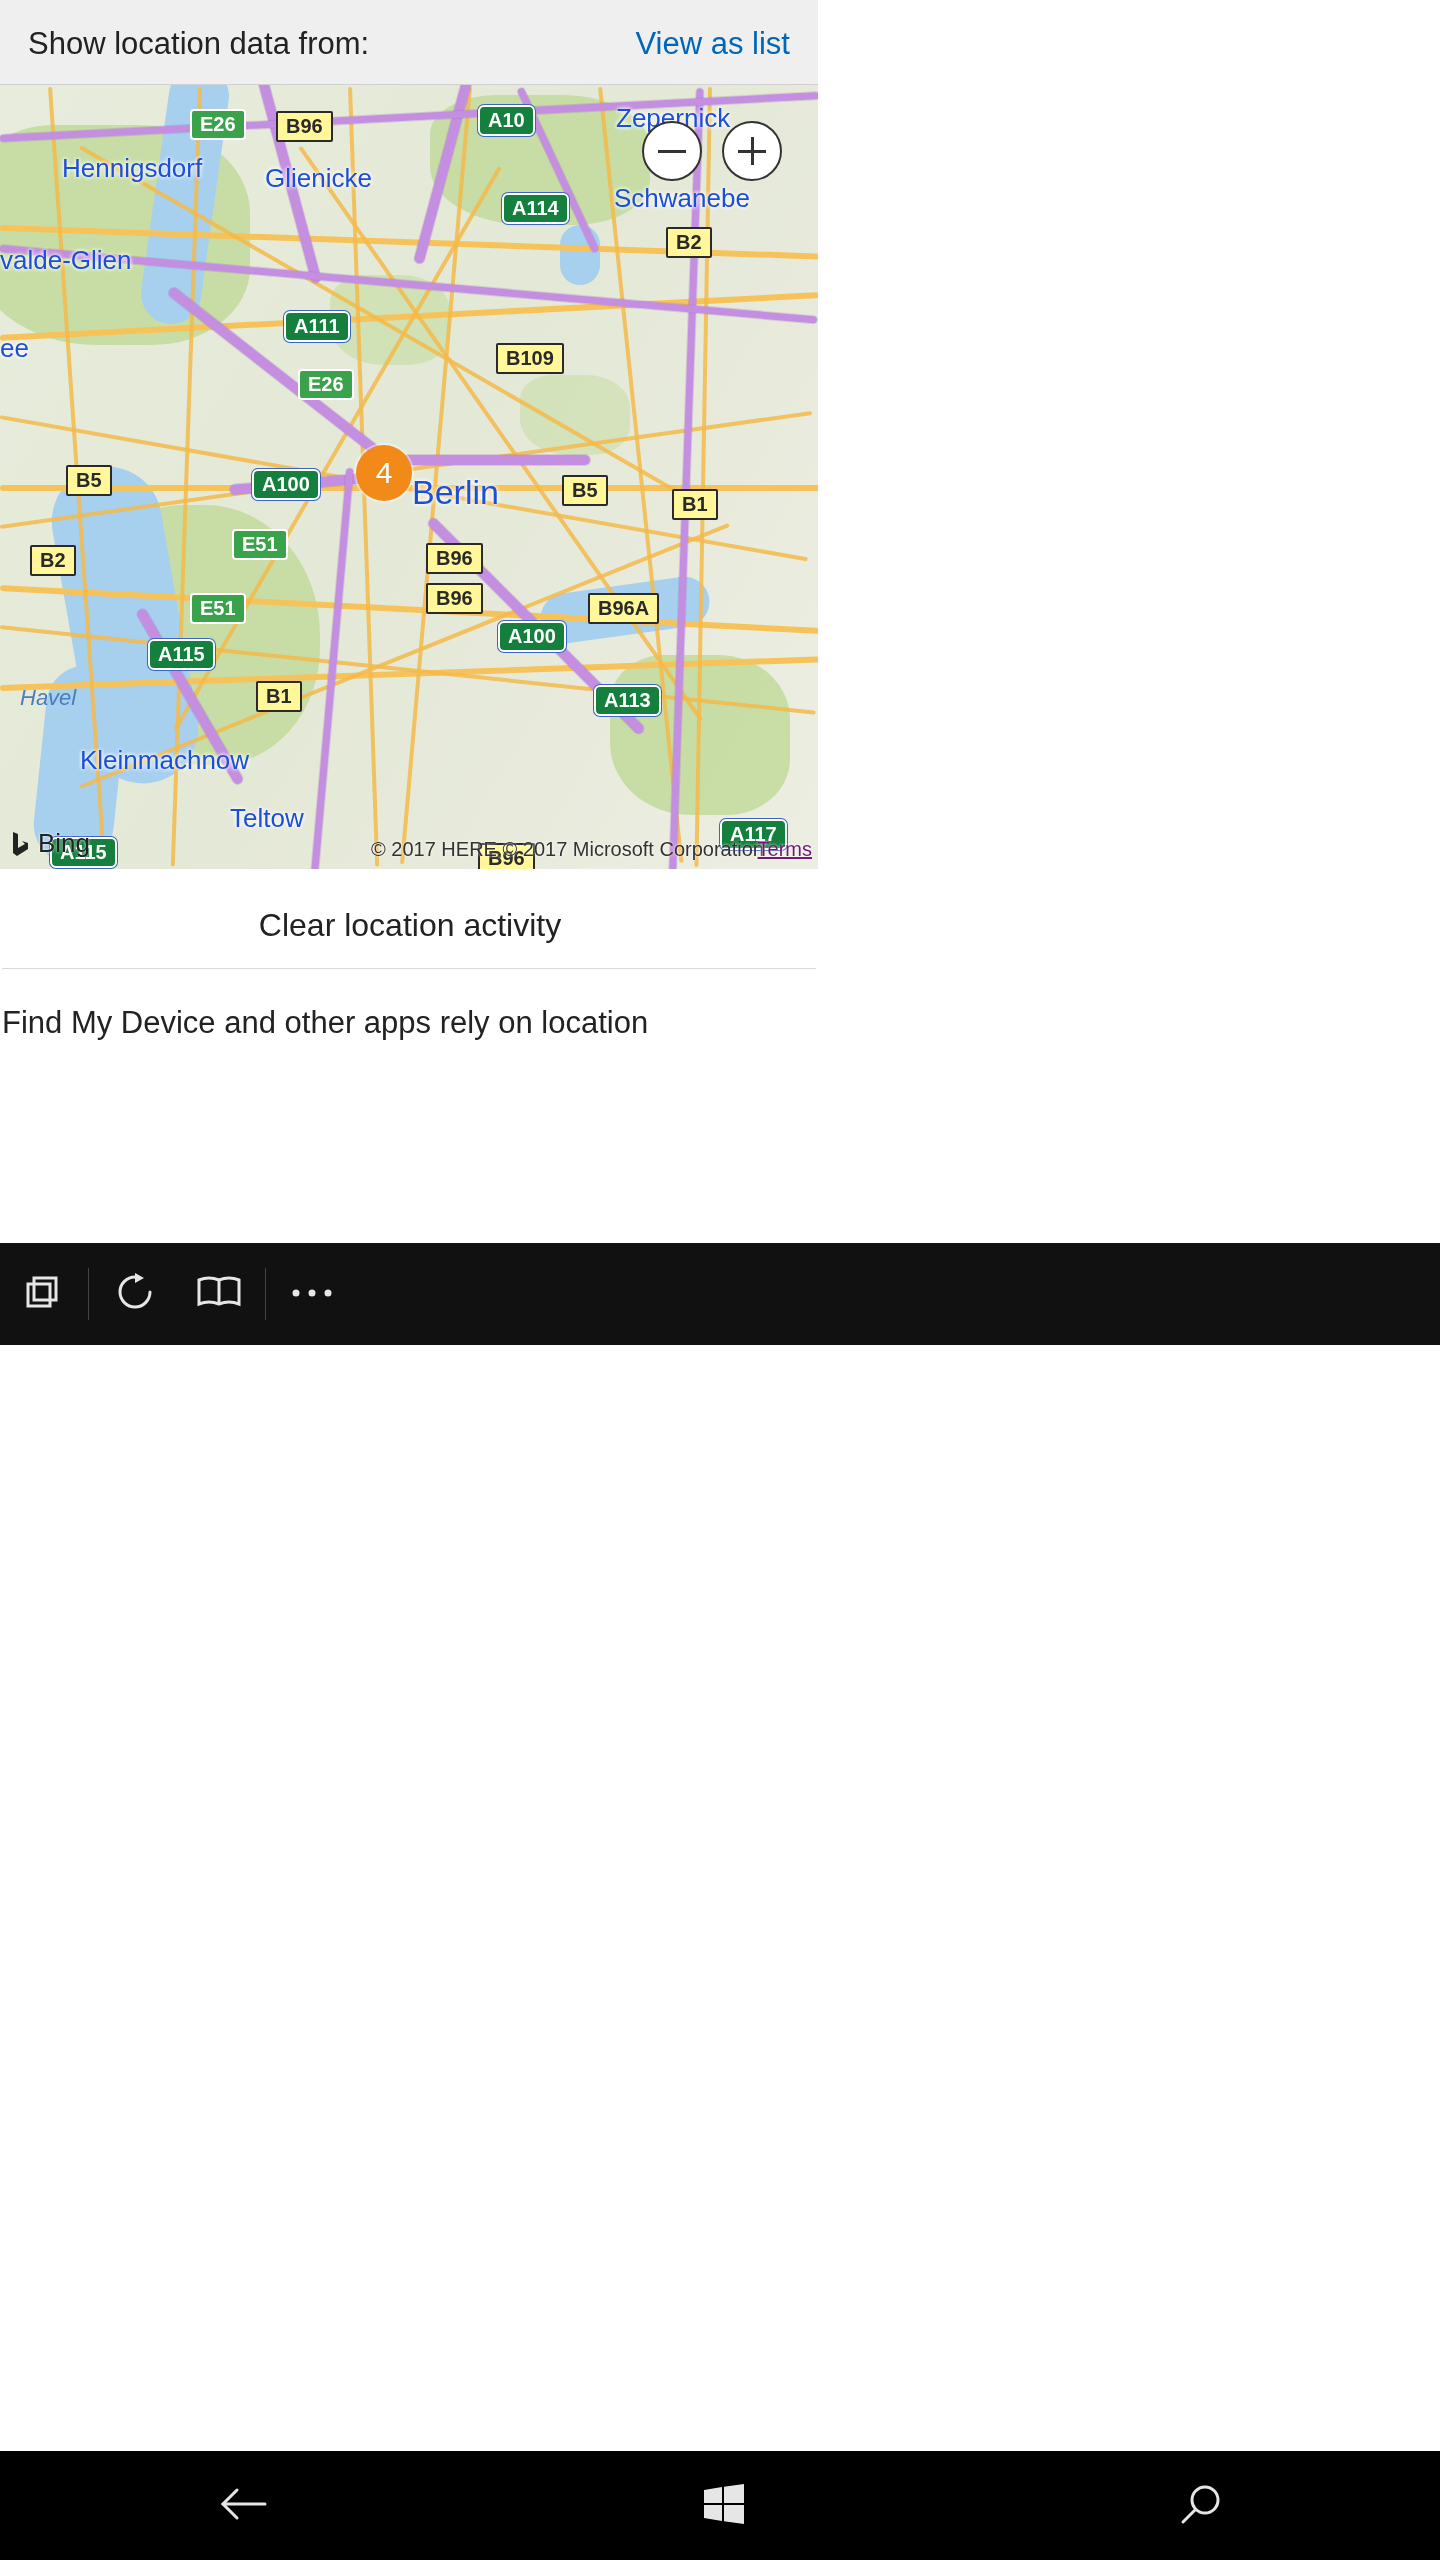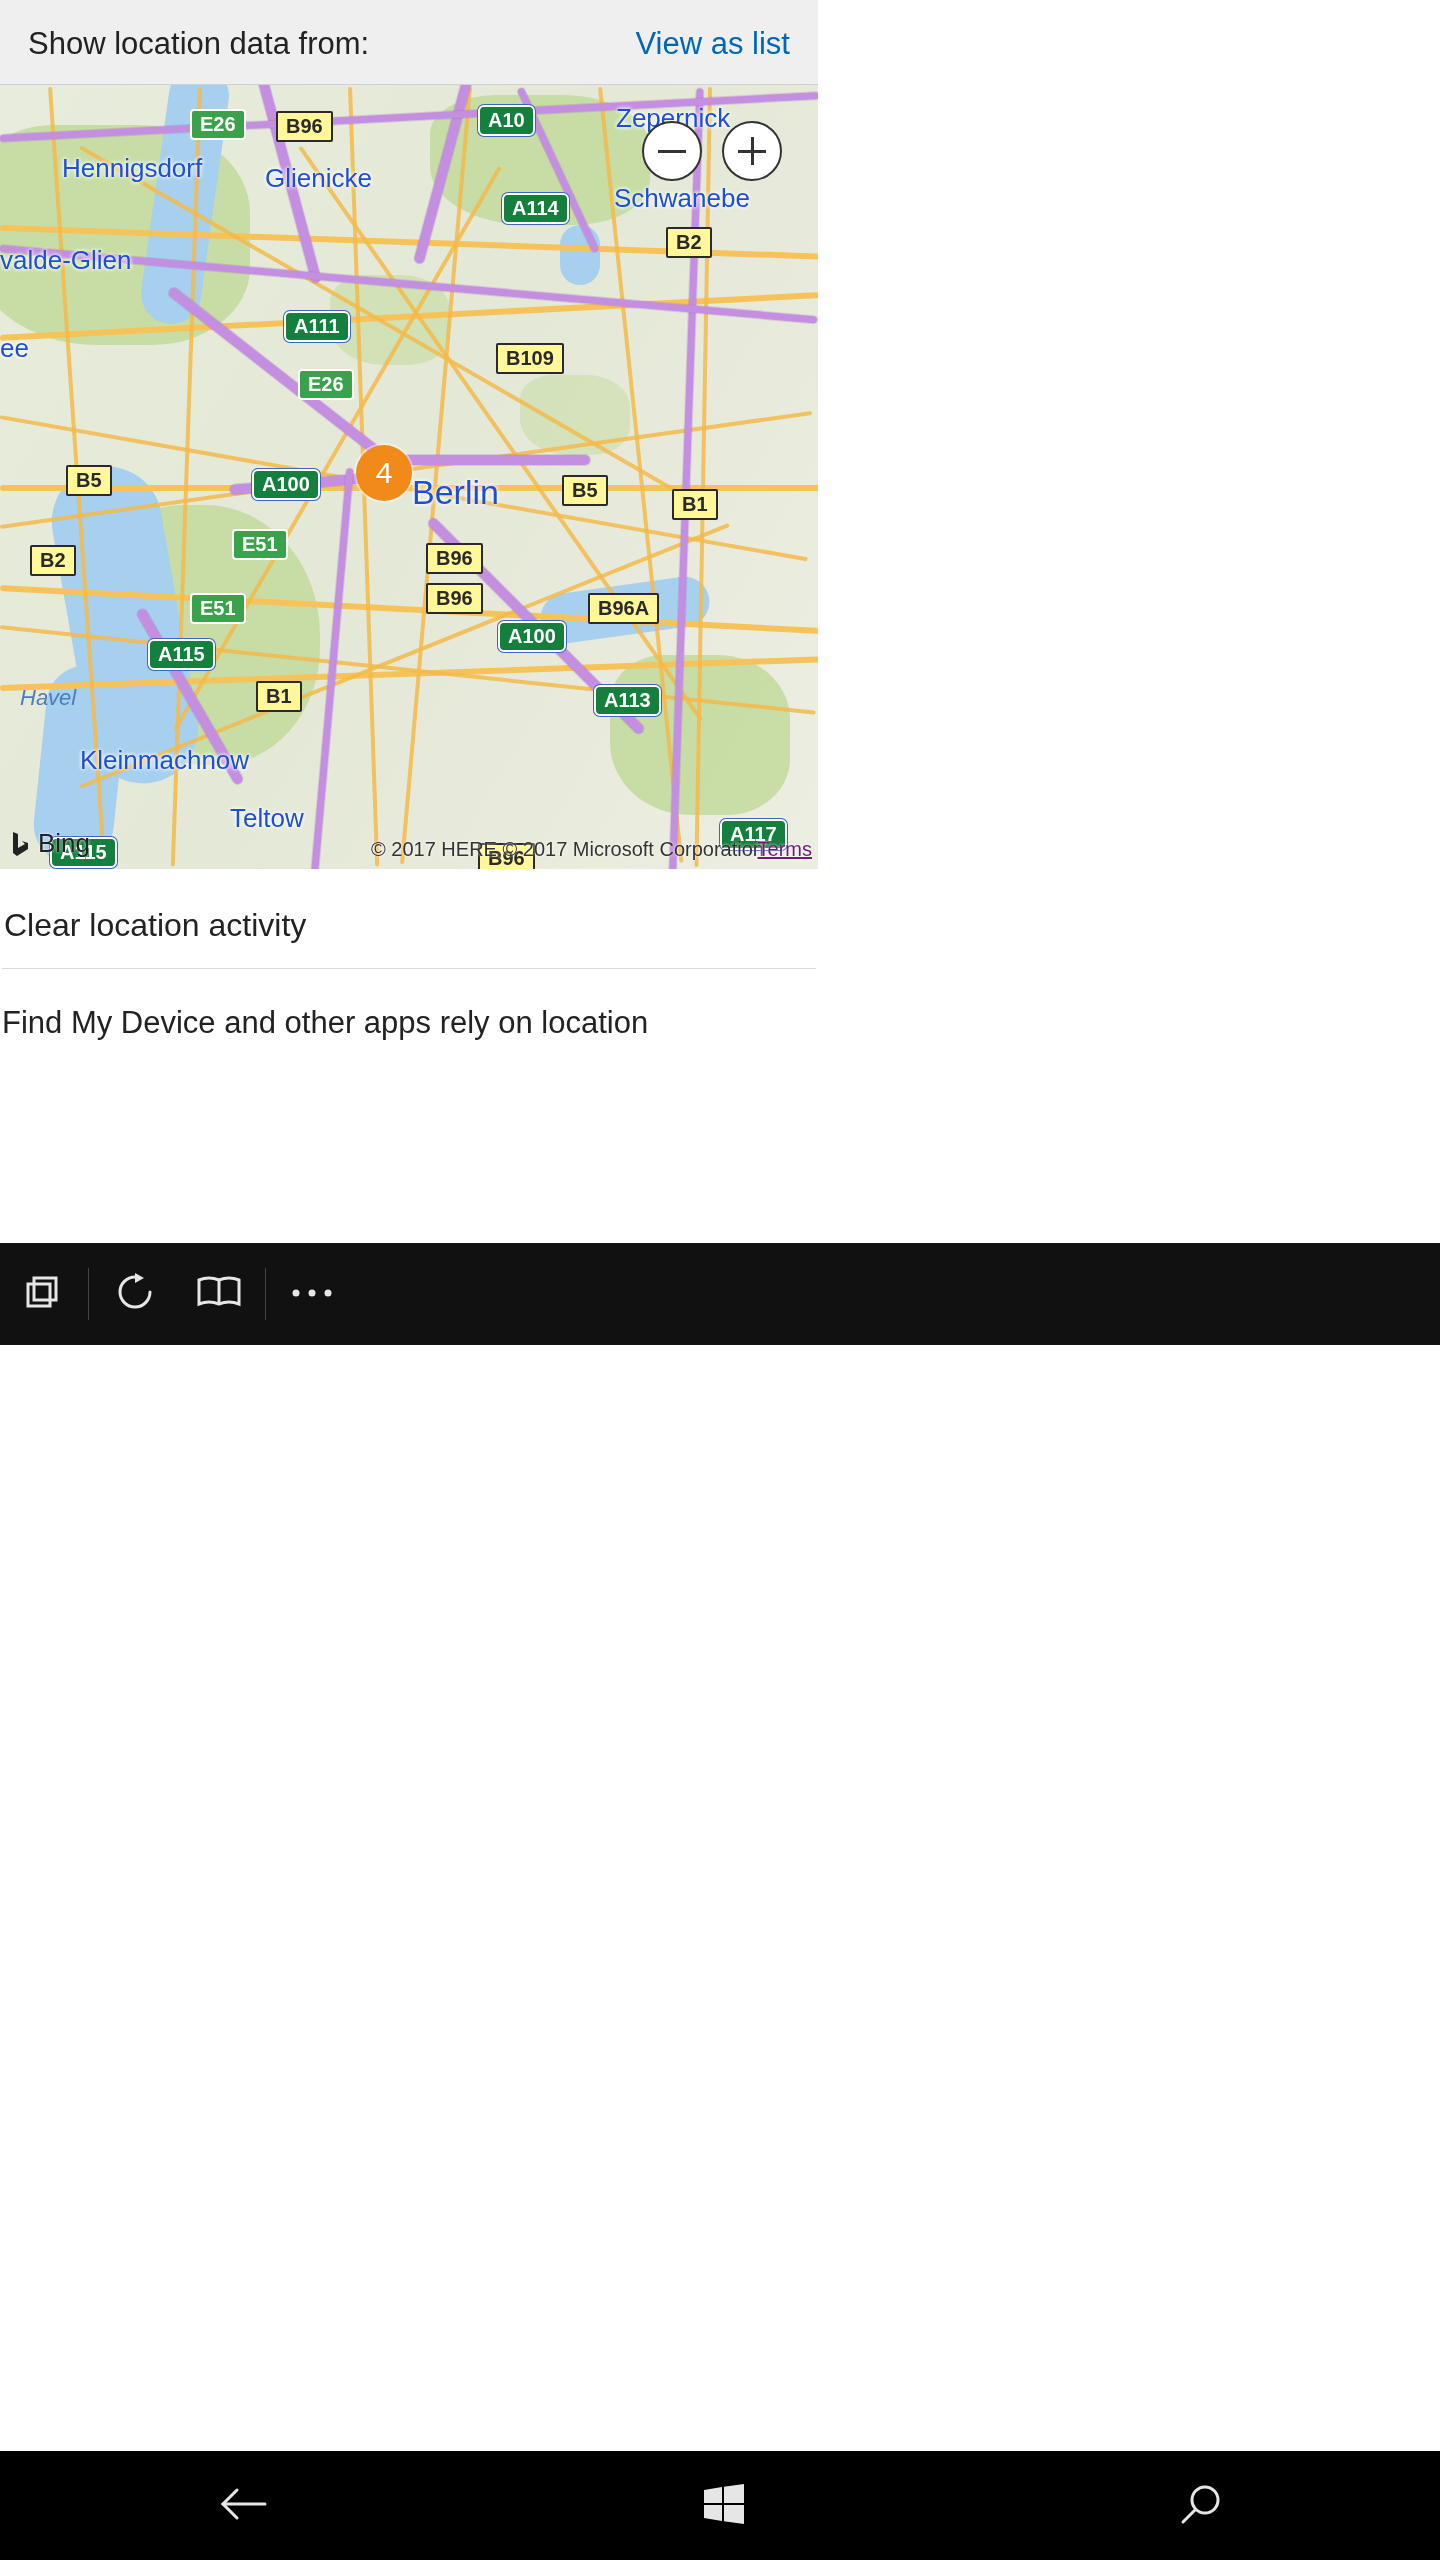--- a/index.html
+++ b/index.html
@@ -82,20 +82,21 @@
   .bing-mark svg{display:block;}
   .attr { position:absolute; bottom:8px; right:54px; font-size:20px; color:#333; text-shadow:0 0 3px #fff;}
   .terms { position:absolute; bottom:8px; right:6px; font-size:20px; color:#701a75; text-shadow:0 0 3px #fff; text-decoration:underline;}
 
   .clear-row {
     padding: 38px 0 24px 0;
     margin: 0 2px 0 2px;
     font-size: 32px;
     color:#222;
     border-bottom:1px solid #d9d9d9;
+    text-align:center;
   }
   .clear-row-inner{padding-left:2px;}
   .info-row { padding: 36px 2px 8px 2px; font-size:31px; color:#222;}
 
   .addrbar {
     position:absolute; left:0; right:0; top:1243px; height:102px;
     background:#111; display:flex; align-items:center; color:#ddd;
   }
   .addrbar .sep{width:1px;height:52px;background:#444;margin:0 4px;}
   .addrbar .slot{display:flex;align-items:center;justify-content:center;}

